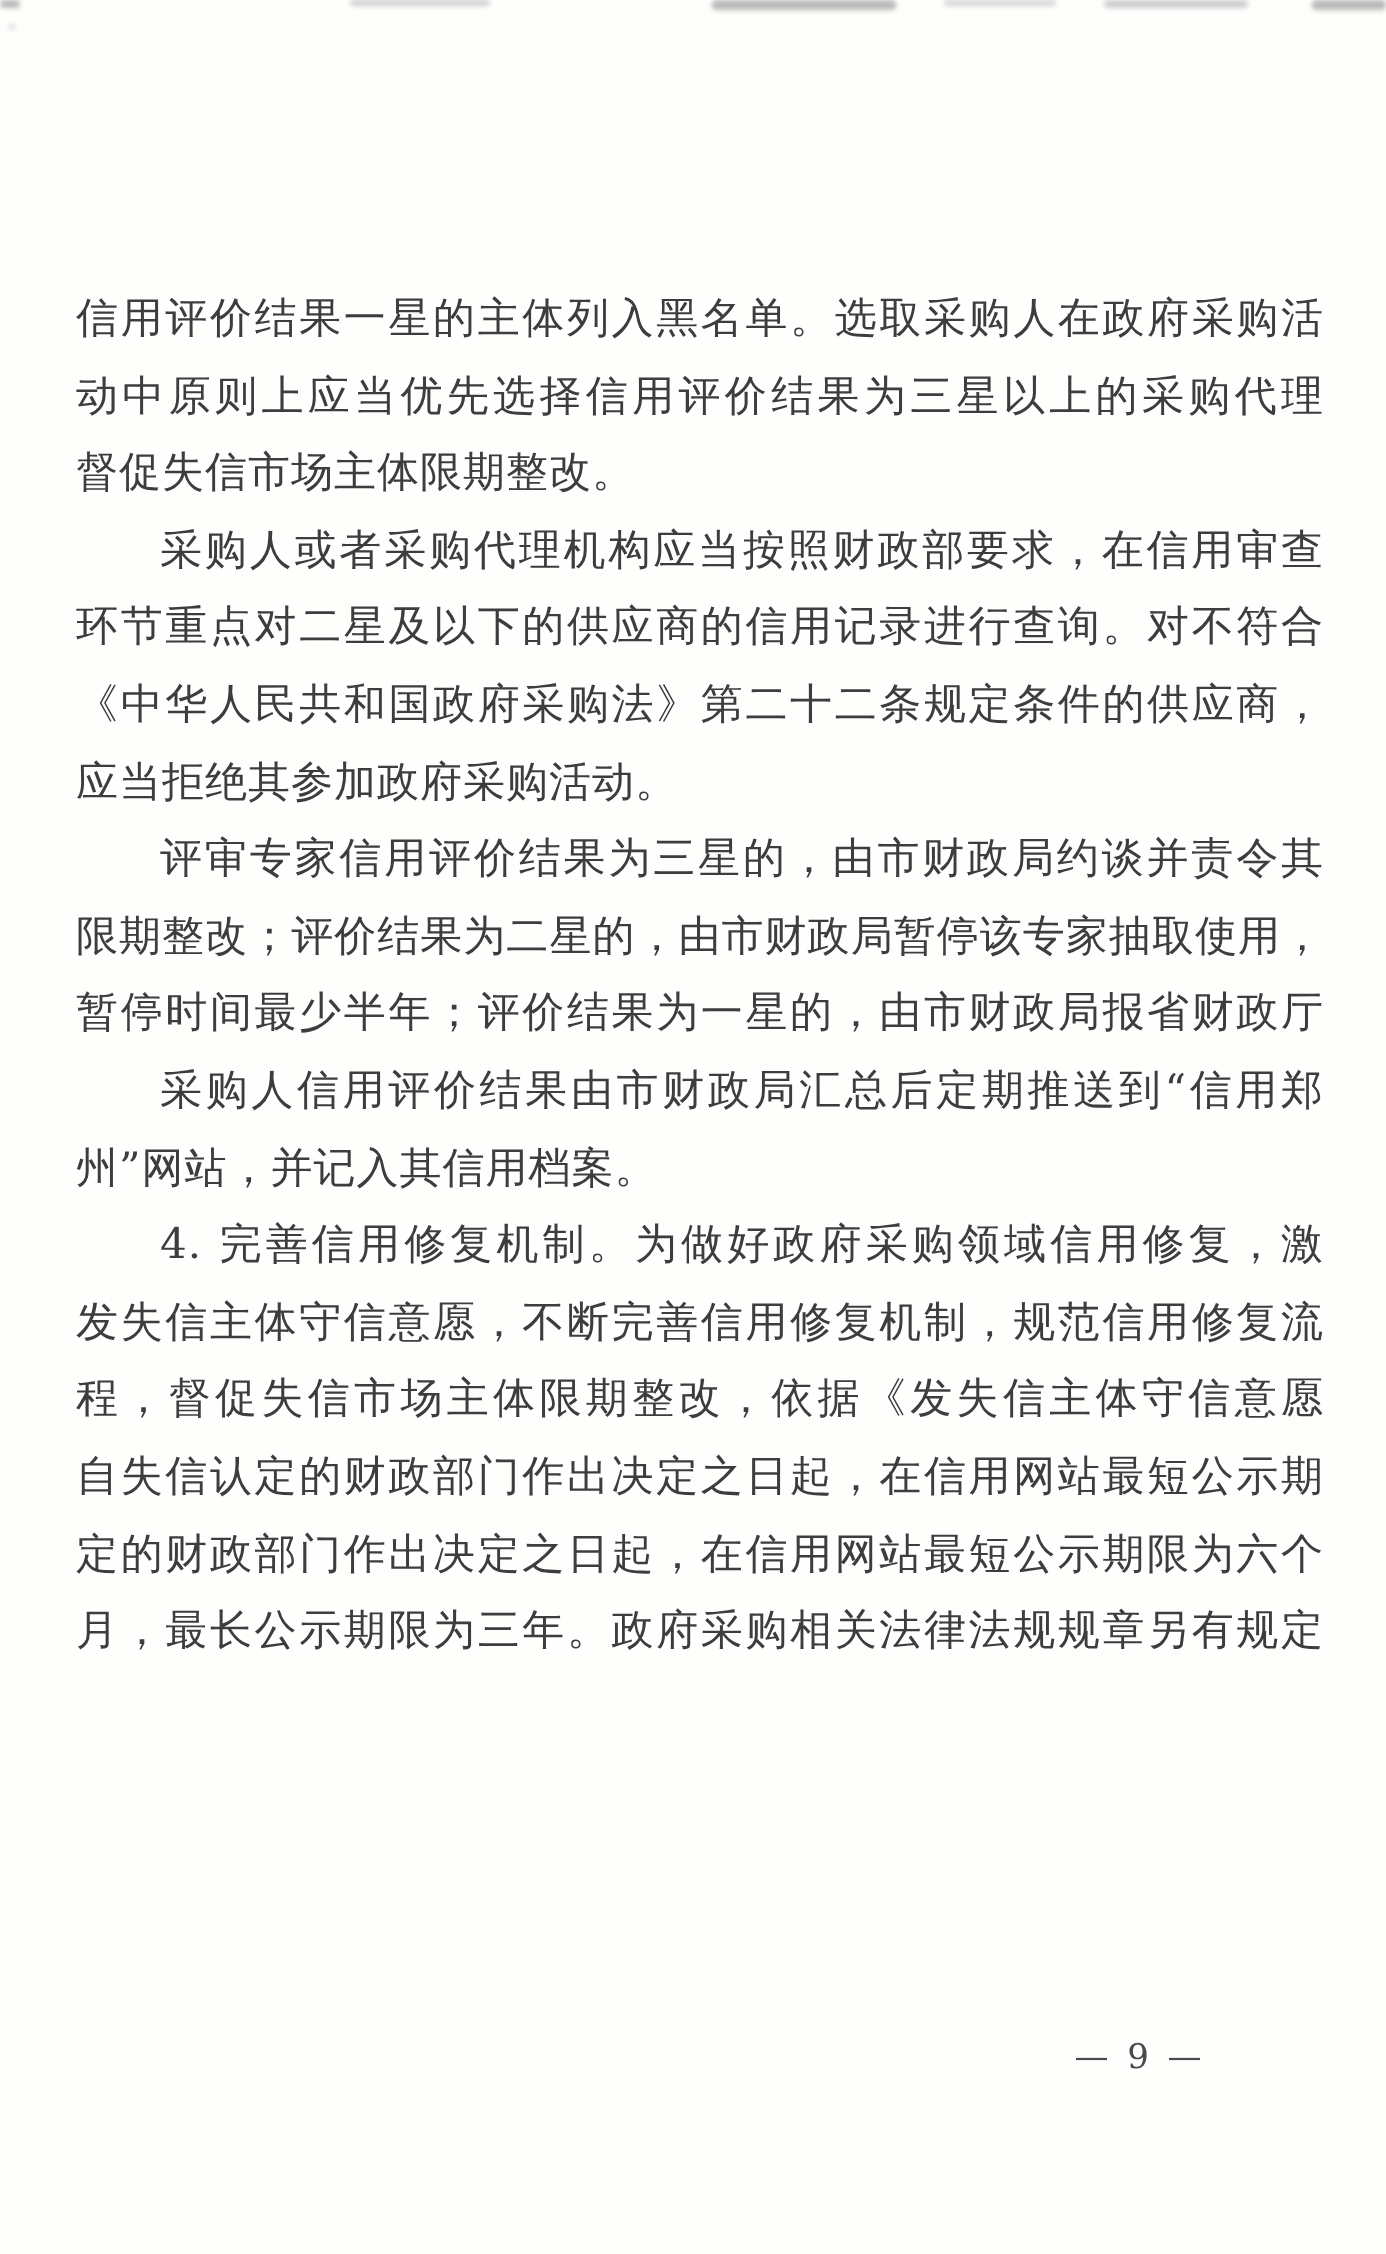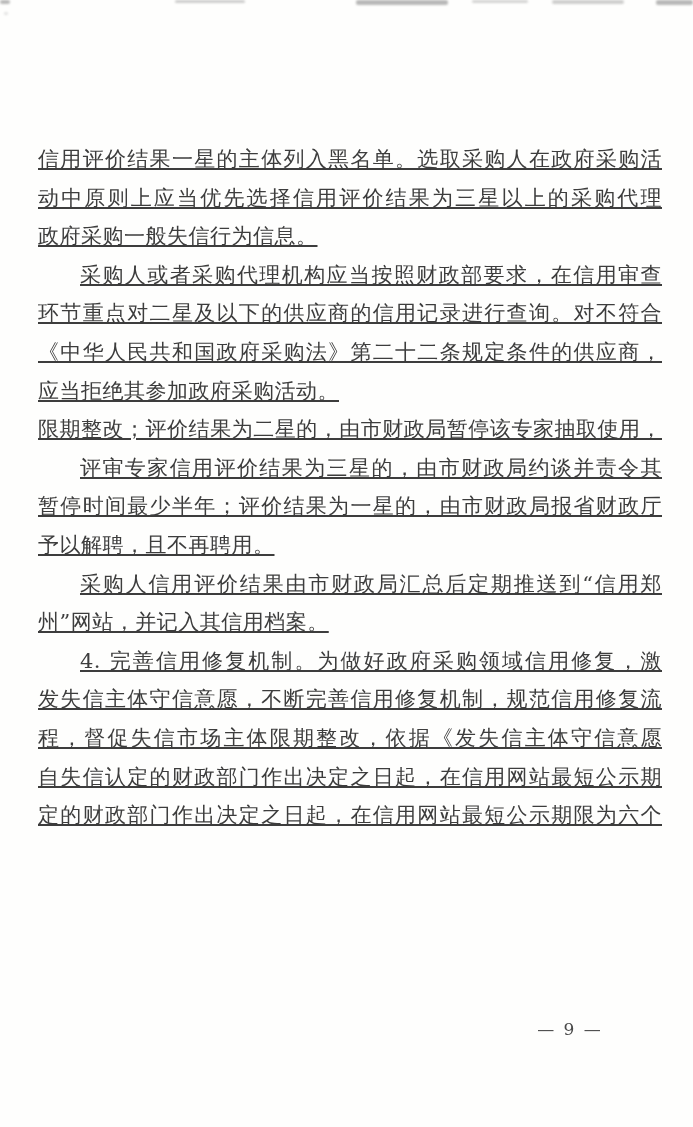--- a/index.html
+++ b/index.html
@@ -44,21 +44,20 @@
     font-size: 21px;
     line-height: 38.6px;
     letter-spacing: 0.5px;
   }
   .line {
     text-align: justify;
     text-align-last: justify;
     text-justify: inter-character;
     white-space: nowrap;
     height: 38.6px;
-    text-decoration: underline;
   }
   .line.end {
     text-align-last: left;
   }
   .line.indent {
     padding-left: 42px;
   }
   .page-number {
     position: absolute;
     left: 515px;
@@ -78,32 +77,32 @@
   <div class="smudge s2"></div>
   <div class="smudge s3"></div>
   <div class="smudge s4"></div>
   <div class="smudge s5"></div>
   <div class="smudge s6"></div>
   <div class="smudge dot"></div>
 
   <div class="doc-body">
       <div class="line">信用评价结果一星的主体列入黑名单。选取采购人在政府采购活</div>
       <div class="line">动中原则上应当优先选择信用评价结果为三星以上的采购代理</div>
-      <div class="line end">政府采购一般失信行为信息。</div>
+      <div class="line end">督促失信市场主体限期整改。</div>
       <div class="line indent">采购人或者采购代理机构应当按照财政部要求，在信用审查</div>
       <div class="line">环节重点对二星及以下的供应商的信用记录进行查询。对不符合</div>
       <div class="line">《中华人民共和国政府采购法》第二十二条规定条件的供应商，</div>
       <div class="line end">应当拒绝其参加政府采购活动。</div>
+      <div class="line indent">评审专家信用评价结果为三星的，由市财政局约谈并责令其</div>
       <div class="line">限期整改；评价结果为二星的，由市财政局暂停该专家抽取使用，</div>
-      <div class="line indent">评审专家信用评价结果为三星的，由市财政局约谈并责令其</div>
       <div class="line">暂停时间最少半年；评价结果为一星的，由市财政局报省财政厅</div>
-      <div class="line end">予以解聘，且不再聘用。</div>
       <div class="line indent">采购人信用评价结果由市财政局汇总后定期推送到“信用郑</div>
       <div class="line end">州”网站，并记入其信用档案。</div>
       <div class="line indent">4. 完善信用修复机制。为做好政府采购领域信用修复，激</div>
       <div class="line">发失信主体守信意愿，不断完善信用修复机制，规范信用修复流</div>
       <div class="line">程，督促失信市场主体限期整改，依据《发失信主体守信意愿</div>
       <div class="line">自失信认定的财政部门作出决定之日起，在信用网站最短公示期</div>
       <div class="line">定的财政部门作出决定之日起，在信用网站最短公示期限为六个</div>
+      <div class="line">月，最长公示期限为三年。政府采购相关法律法规规章另有规定</div>
     </div>
 
   <div class="page-number">— 9 —</div>
 </div>
 
 </body></html>

